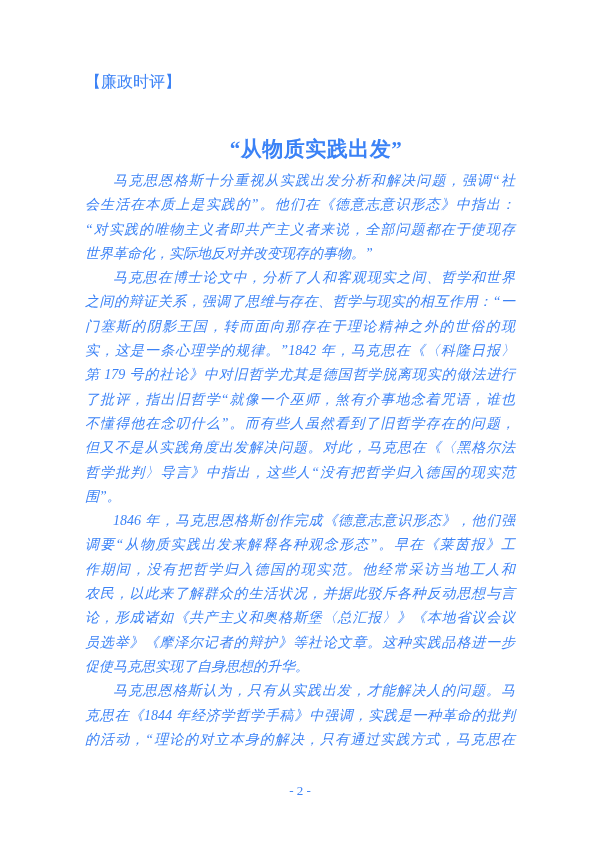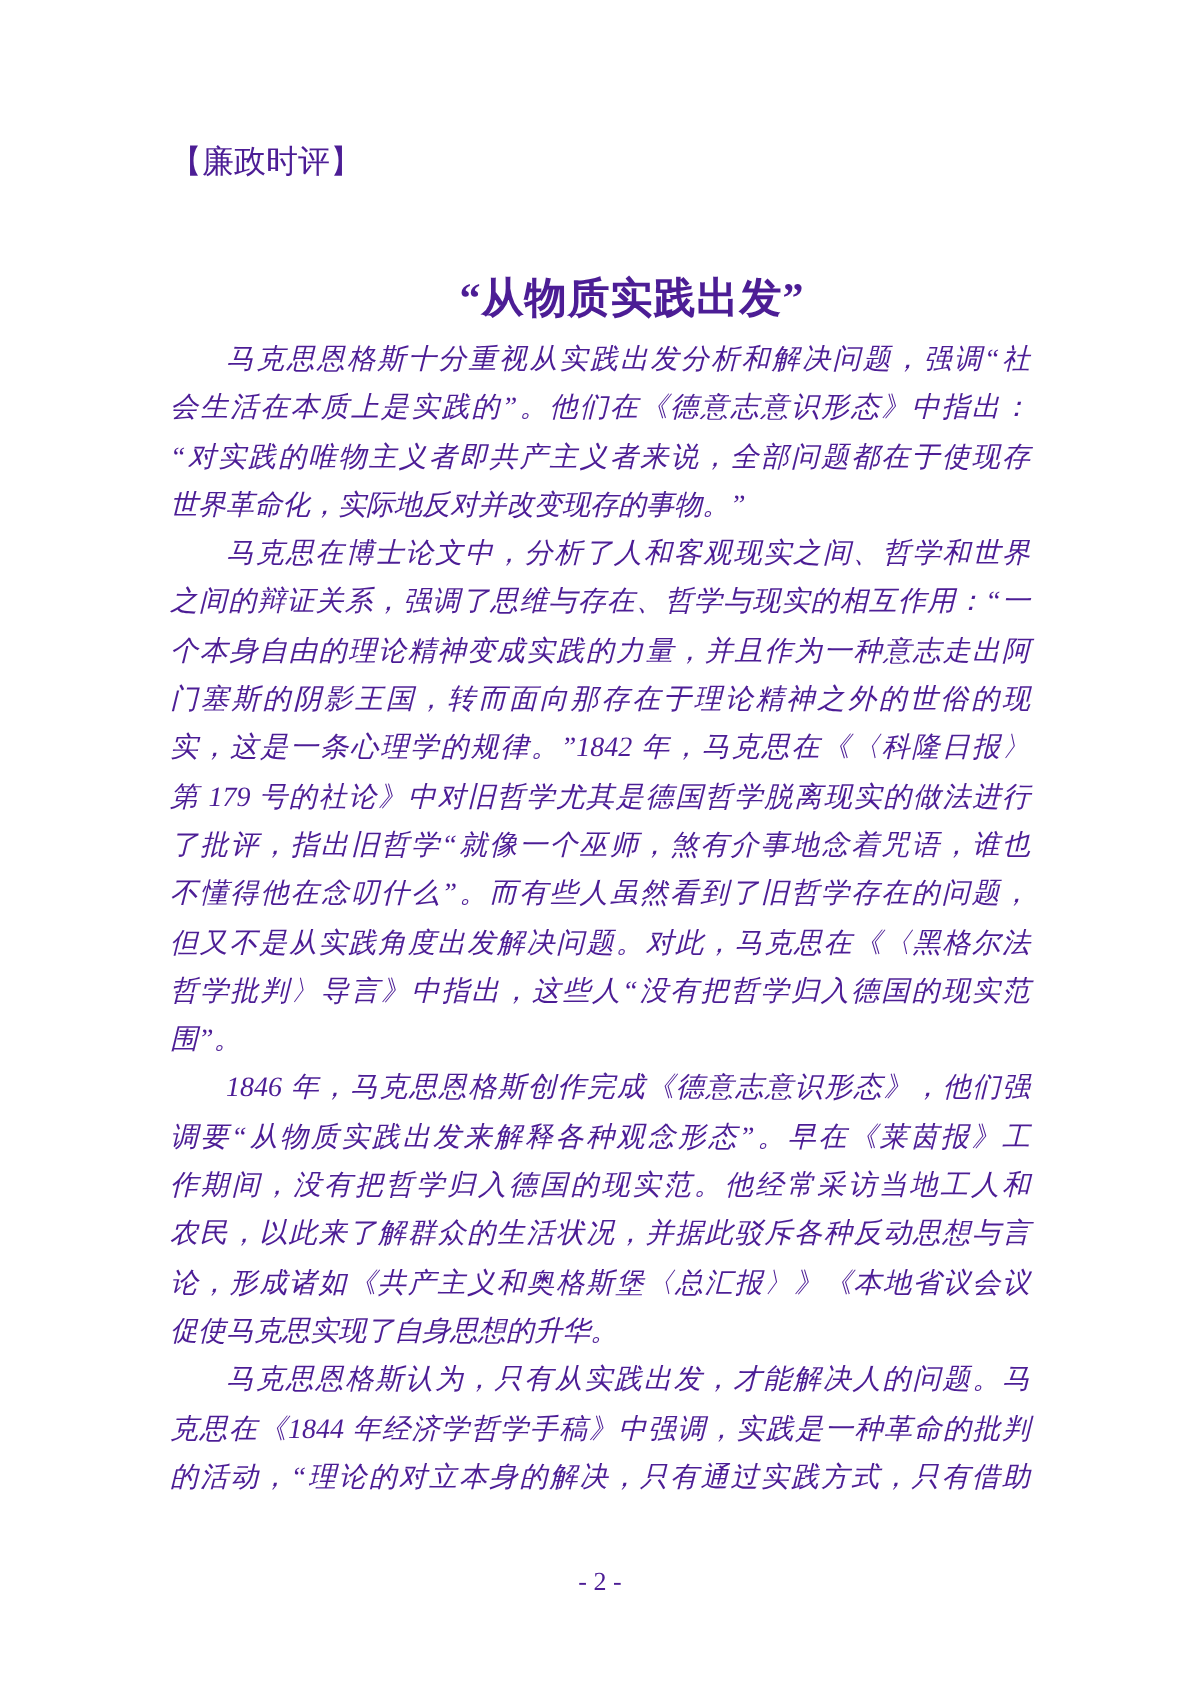--- a/index.html
+++ b/index.html
@@ -5,21 +5,21 @@
   html, body {
     margin: 0;
     padding: 0;
     background: #ffffff;
   }
   .page {
     position: relative;
     width: 600px;
     height: 849px;
     background: #ffffff;
-    color: #4c1d95;
+    color: #3b82f6;
     font-family: "Liberation Serif", "DejaVu Serif", serif;
     overflow: hidden;
   }
   .section-tag {
     position: absolute;
     left: 85px;
     top: 72px;
     font-size: 16px;
     line-height: 20px;
     white-space: nowrap;
@@ -77,34 +77,34 @@
 
   <h1 class="doc-title">“从物质实践出发”</h1>
 
   <div class="doc-body">
       <div class="line first">马克思恩格斯十分重视从实践出发分析和解决问题，强调“社</div>
       <div class="line">会生活在本质上是实践的”。他们在《德意志意识形态》中指出：</div>
       <div class="line">“对实践的唯物主义者即共产主义者来说，全部问题都在于使现存</div>
       <div class="line last">世界革命化，实际地反对并改变现存的事物。”</div>
       <div class="line first">马克思在博士论文中，分析了人和客观现实之间、哲学和世界</div>
       <div class="line">之间的辩证关系，强调了思维与存在、哲学与现实的相互作用：“一</div>
-      <div class="line">个本身自由的理论精神变成实践的力量，并且作为一种意志走出阿</div>
       <div class="line">门塞斯的阴影王国，转而面向那存在于理论精神之外的世俗的现</div>
       <div class="line">实，这是一条心理学的规律。”1842 年，马克思在《〈科隆日报〉</div>
       <div class="line">第 179 号的社论》中对旧哲学尤其是德国哲学脱离现实的做法进行</div>
       <div class="line">了批评，指出旧哲学“就像一个巫师，煞有介事地念着咒语，谁也</div>
       <div class="line">不懂得他在念叨什么”。而有些人虽然看到了旧哲学存在的问题，</div>
       <div class="line">但又不是从实践角度出发解决问题。对此，马克思在《〈黑格尔法</div>
       <div class="line">哲学批判〉导言》中指出，这些人“没有把哲学归入德国的现实范</div>
       <div class="line last">围”。</div>
       <div class="line first">1846 年，马克思恩格斯创作完成《德意志意识形态》，他们强</div>
       <div class="line">调要“从物质实践出发来解释各种观念形态”。早在《莱茵报》工</div>
       <div class="line">作期间，没有把哲学归入德国的现实范。他经常采访当地工人和</div>
       <div class="line">农民，以此来了解群众的生活状况，并据此驳斥各种反动思想与言</div>
       <div class="line">论，形成诸如《共产主义和奥格斯堡〈总汇报〉》《本地省议会议</div>
+      <div class="line">员选举》《摩泽尔记者的辩护》等社论文章。这种实践品格进一步</div>
       <div class="line last">促使马克思实现了自身思想的升华。</div>
       <div class="line first">马克思恩格斯认为，只有从实践出发，才能解决人的问题。马</div>
       <div class="line">克思在《1844 年经济学哲学手稿》中强调，实践是一种革命的批判</div>
-      <div class="line">的活动，“理论的对立本身的解决，只有通过实践方式，只有借助</div>
+      <div class="line">的活动，“理论的对立本身的解决，只有通过实践方式，马克思在</div>
     </div>
 
   <div class="page-footer">- 2 -</div>
 </div>
 
 </body></html>

